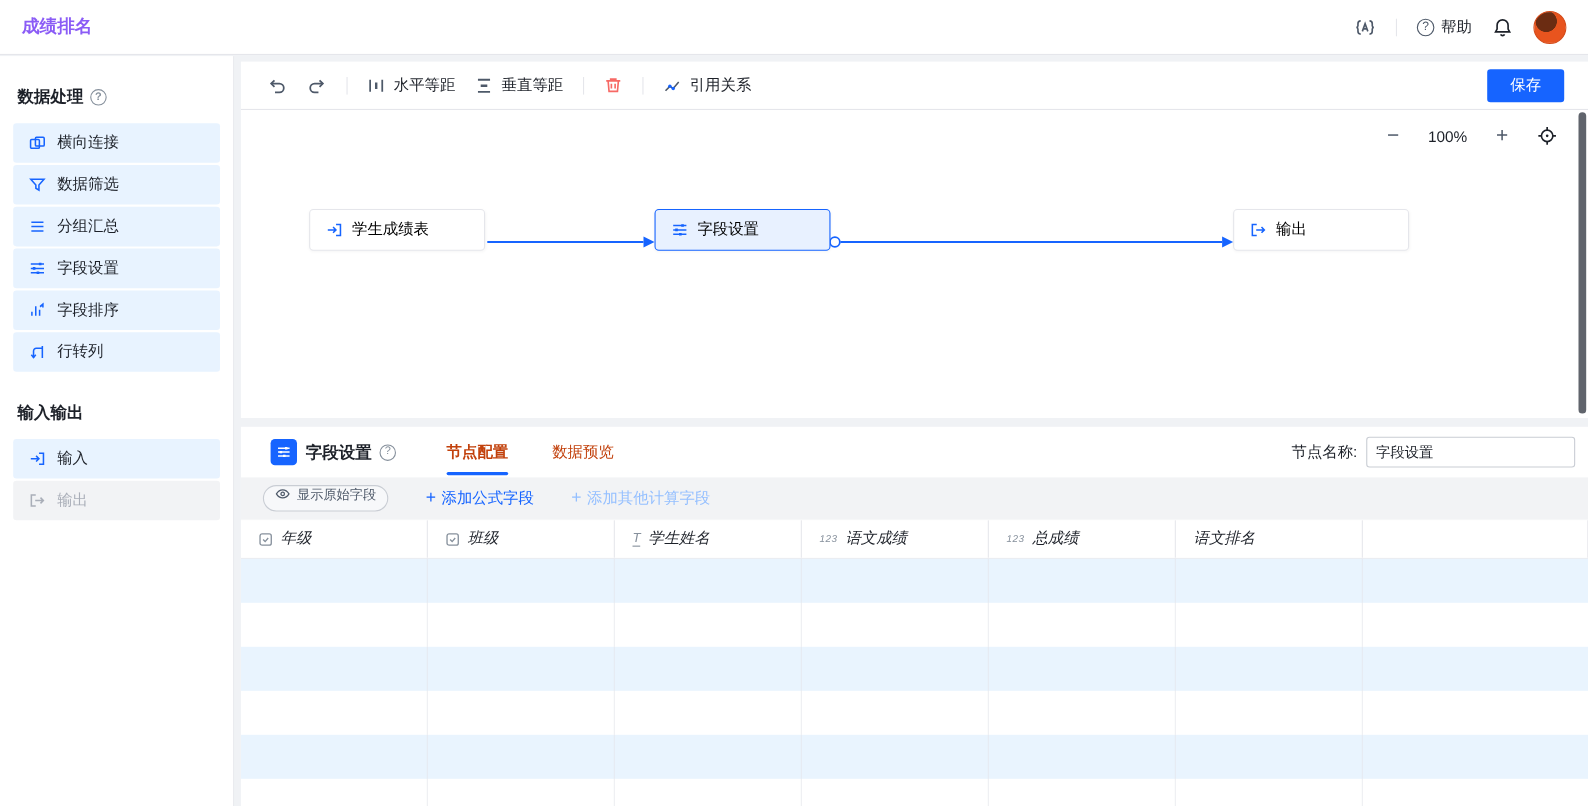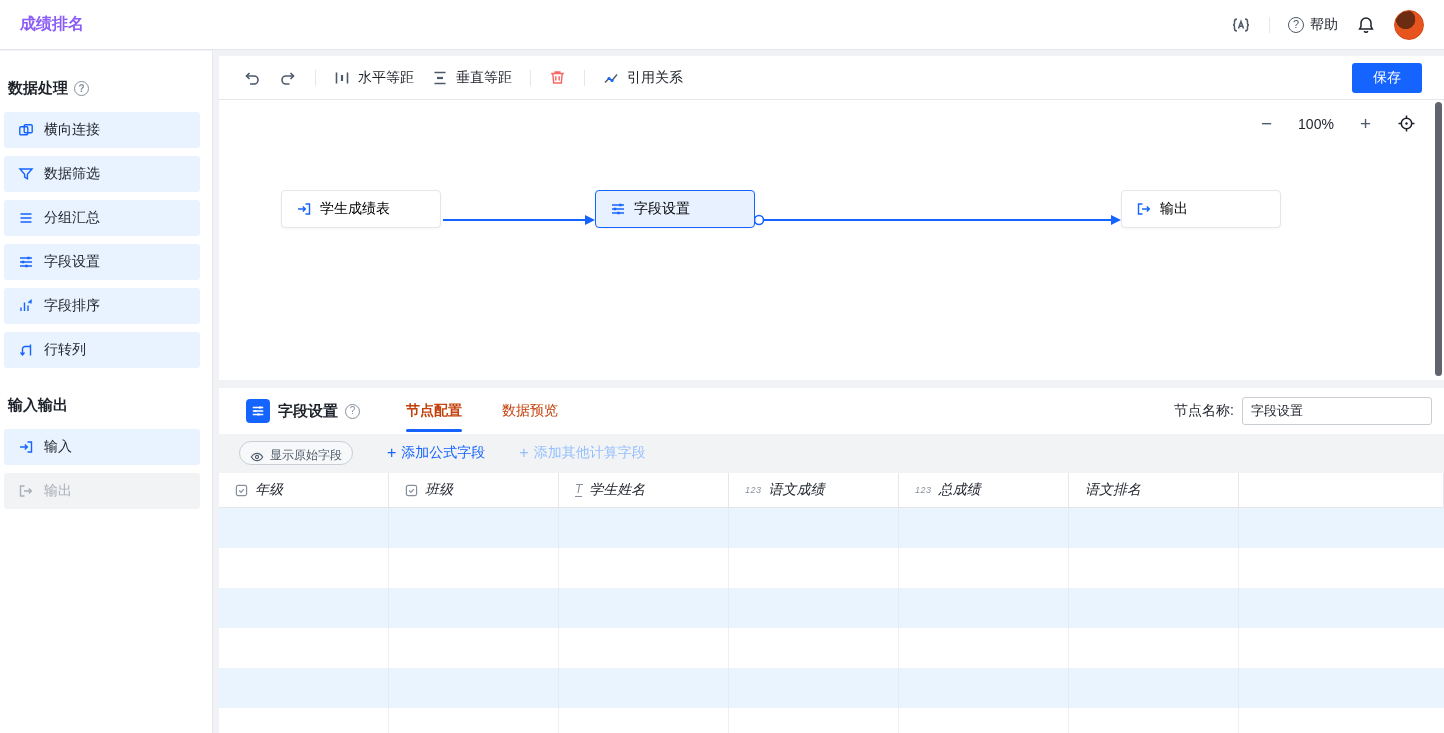--- a/index.html
+++ b/index.html
@@ -29,27 +29,27 @@
   .q-circle.small { width:15px; height:15px; border-color:#86909c; color:#86909c; font-size:10px; }
   .avatar {
     width:30px; height:30px; border-radius:50%;
     background:radial-gradient(circle at 38% 30%, #6b2c12 0 36%, #e8541e 38%);
     border:1px solid #d44a18; cursor:pointer;
   }
 
   
   .sidebar {
     position:absolute; top:51px; left:0; width:213px; height:682px;
-    background:#fff; border-right:1px solid #e5e6eb; padding:28px 12px 0 4px;
+    background:#fff; border-right:1px solid #e5e6eb; padding:28px 12px 0 12px;
   }
   .side-section-title {
     display:flex; align-items:center; gap:6px;
     font-size:15px; font-weight:700; color:#1d2129; padding-left:4px;
   }
-  .side-items { margin-top:14px; display:flex; flex-direction:column; gap:8px; }
+  .side-items { margin-top:14px; display:flex; flex-direction:column; gap:2px; }
   .side-item {
     height:36px; background:#e8f3ff; border-radius:3px;
     display:flex; align-items:center; gap:10px; padding-left:14px;
     font-size:14px; color:#1d2129; cursor:pointer;
   }
   .side-item svg { flex:none; }
   .side-item.disabled { background:#f2f3f5; color:#a9aeb8; cursor:not-allowed; }
   .mt28 { margin-top:28px; }
 
   
@@ -117,21 +117,21 @@
   .nn-input {
     width:190px; height:28px; border:1px solid #c9cdd4; border-radius:3px;
     padding:0 8px; font-size:13px; color:#1d2129; font-family:inherit; background:#fff;
   }
 
   .panel-toolbar {
     height:38px; flex:none; background:#f2f3f5;
     display:flex; align-items:center; gap:34px; padding:0 20px;
   }
   .pill {
-    display:inline-flex; align-items:flex-end; gap:6px;
+    display:inline-flex; align-items:flex-start; gap:6px;
     border:1px solid #c9cdd4; border-radius:14px; background:#f7f8fa;
     height:24px; padding:0 10px; font-size:12px; color:#4e5969; cursor:pointer;
   }
   .add-link { display:inline-flex; align-items:center; gap:5px; color:#1664ff; font-size:14px; cursor:pointer; }
   .add-link .plus { font-size:16px; line-height:1; }
   .add-link.disabled { color:#94bfff; cursor:not-allowed; }
 
   
   .dtable { flex:1; overflow:hidden; }
   .thead { display:flex; height:36px; border-bottom:1px solid #e5e6eb; border-top:1px solid #f2f3f5;font-style:italic; }

